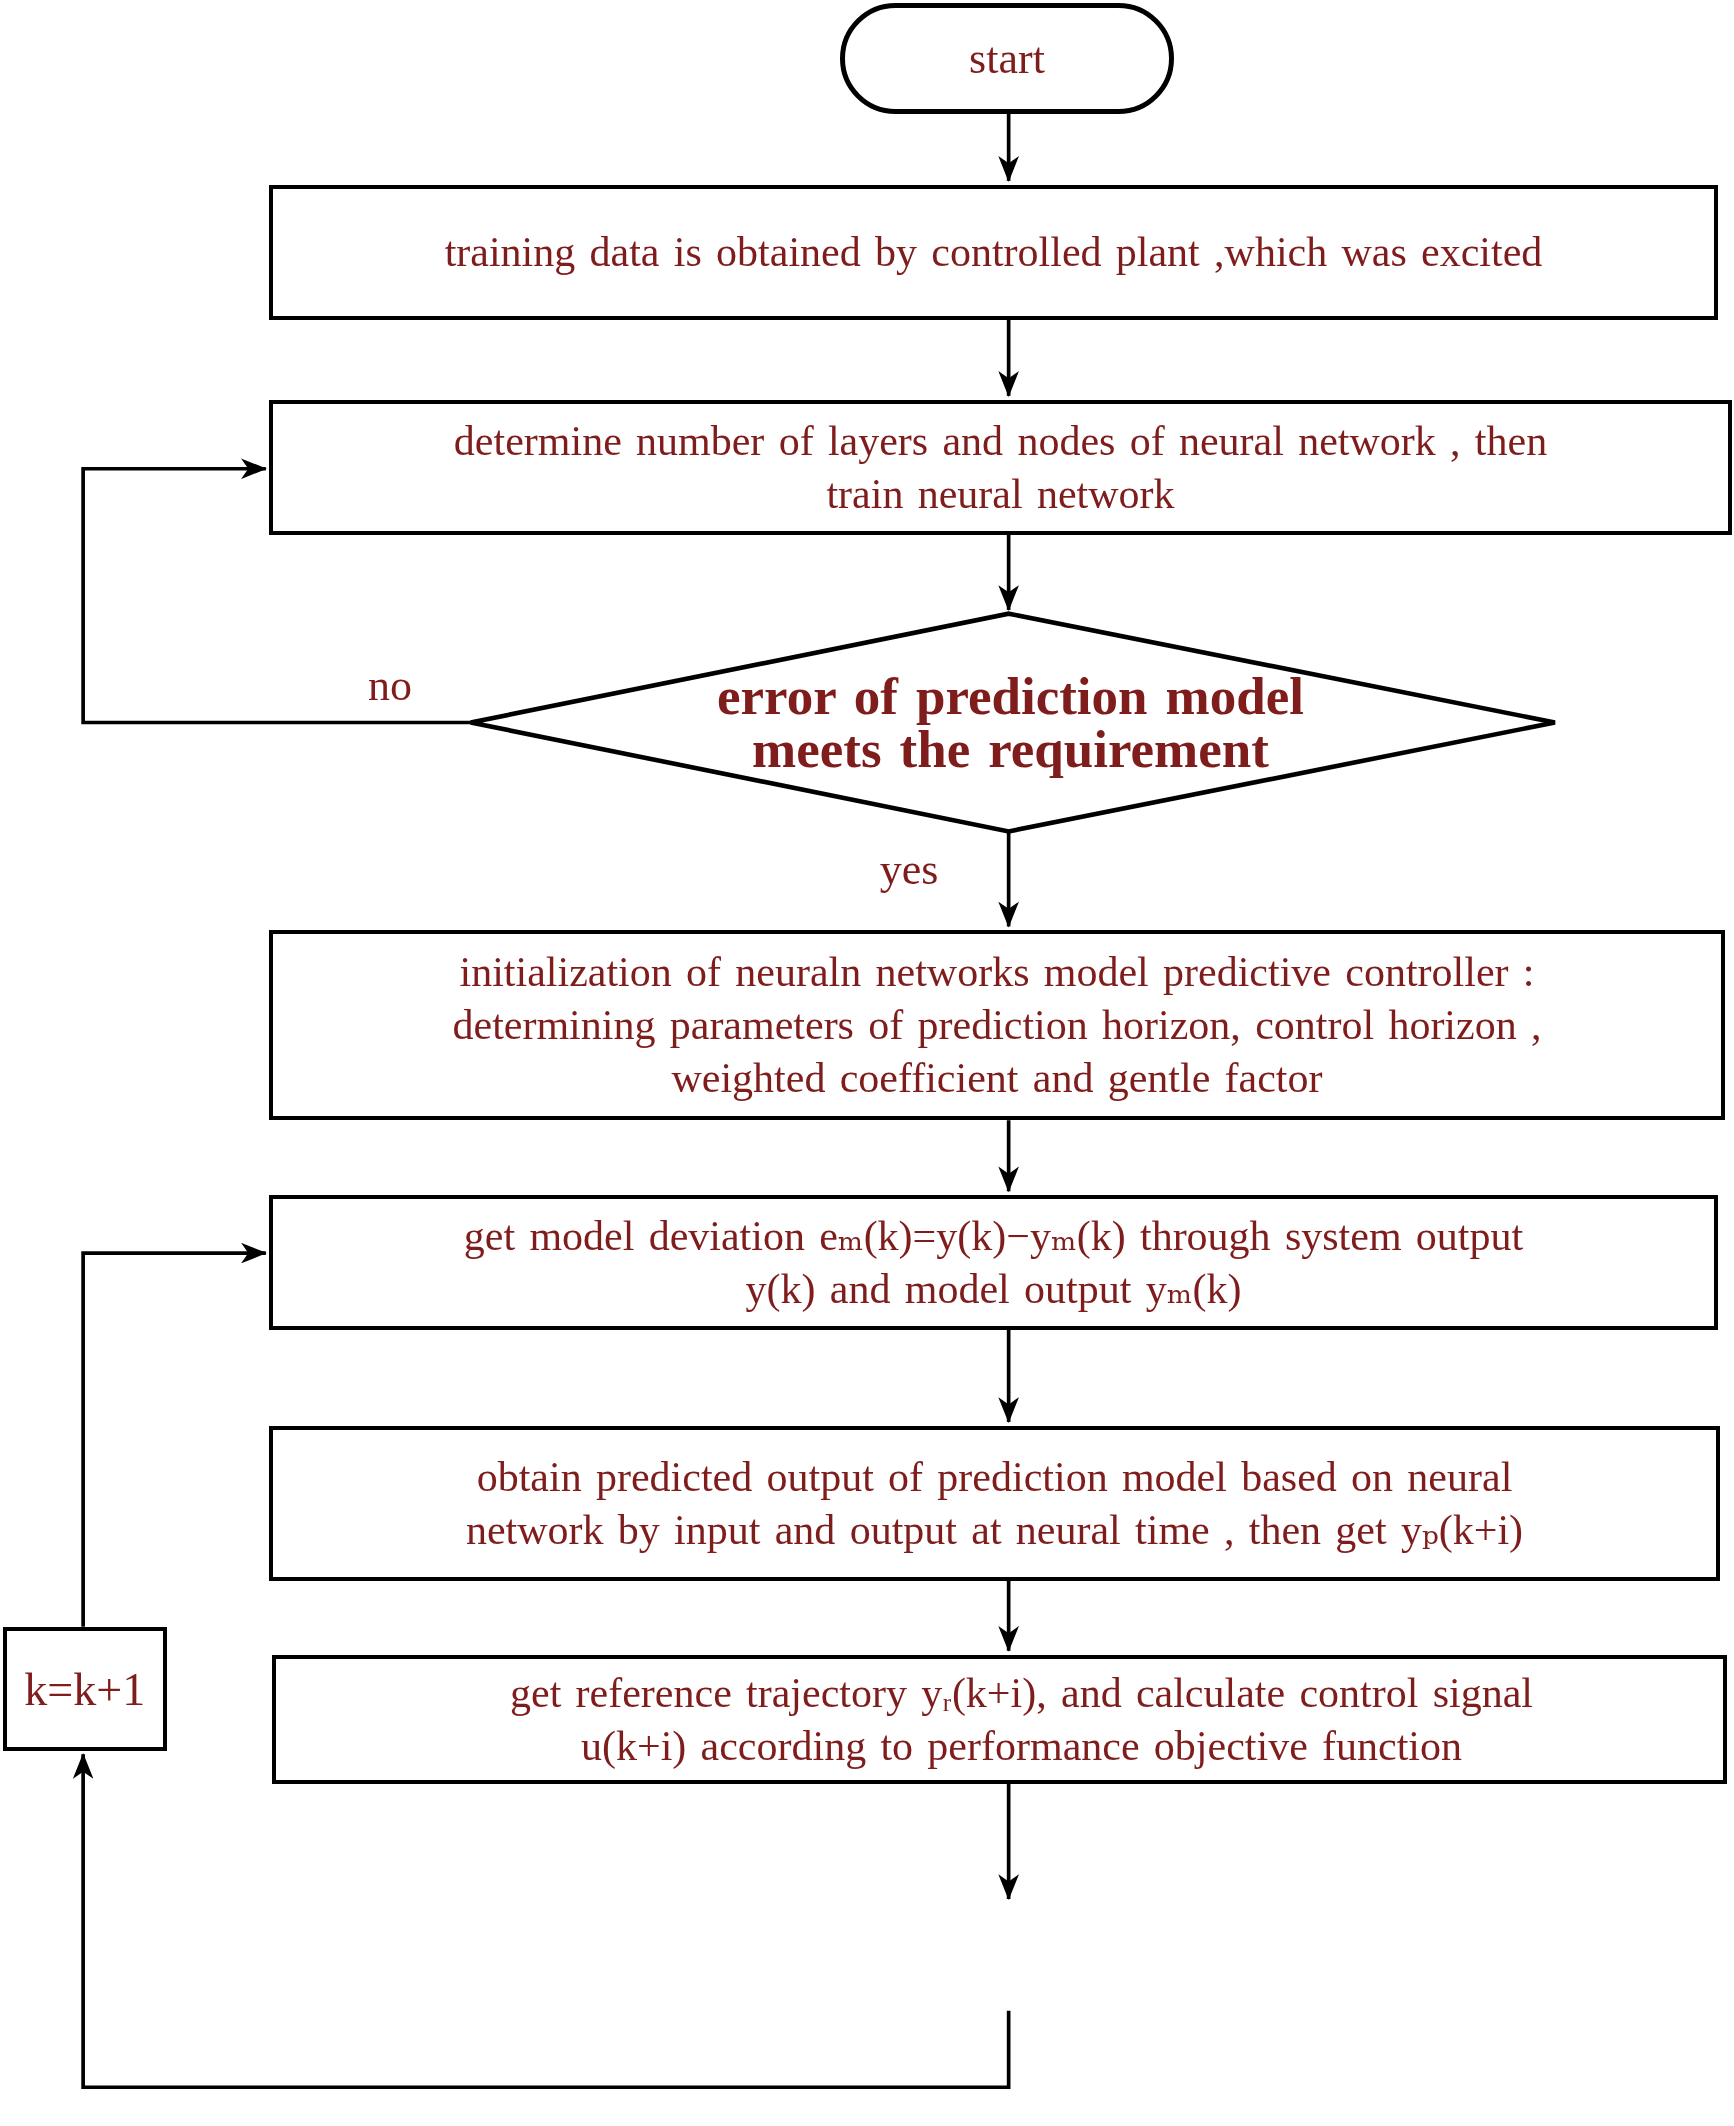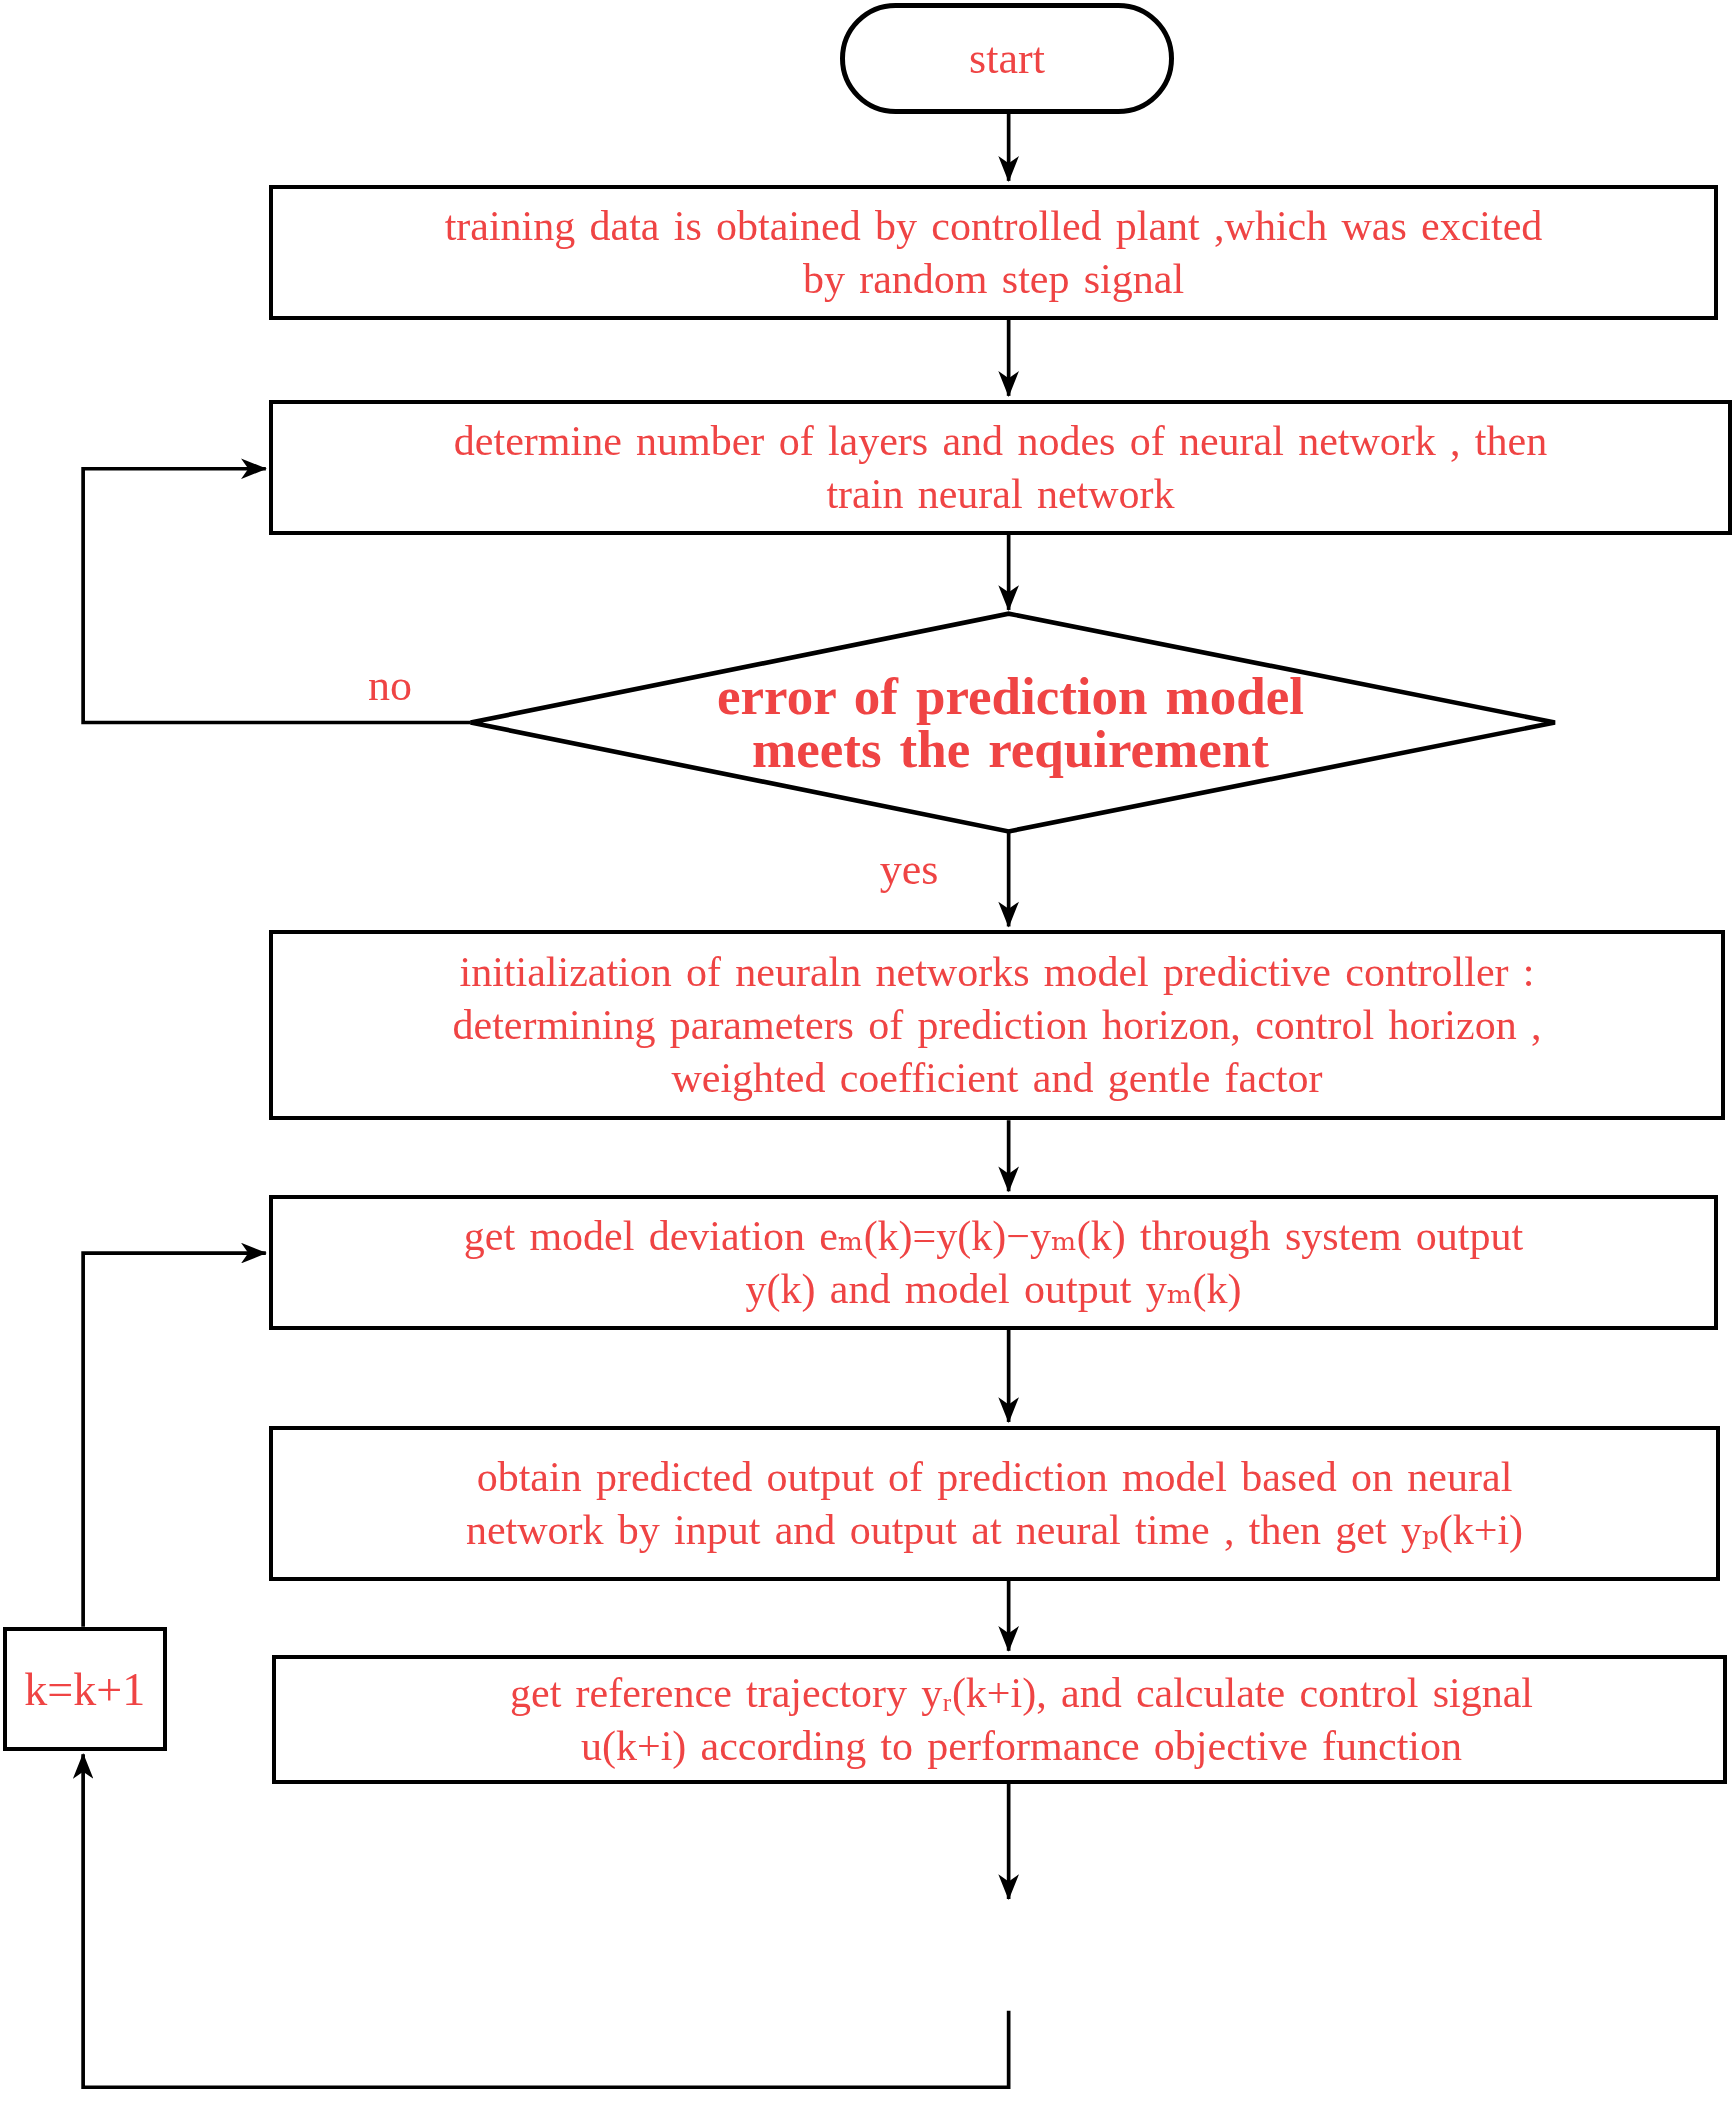--- a/index.html
+++ b/index.html
@@ -6,21 +6,21 @@
     margin: 0;
     padding: 0;
     background: #ffffff;
   }
   .canvas {
     position: relative;
     width: 1734px;
     height: 2126px;
     background: #ffffff;
     font-family: "Liberation Serif", "DejaVu Serif", "DejaVu Sans", serif;
-    color: #ef4444;
+    color: #7f1d1d;
   }
   .wires {
     position: absolute;
     left: 0; top: 0;
     width: 1734px; height: 2126px;
   }
   .node {
     position: absolute;
     box-sizing: border-box;
     border: 4.6px solid #000;
@@ -100,21 +100,20 @@
 
     <path d="M90,1763 L90,1358 L288,1358" fill="none" stroke="#000" stroke-width="4" marker-end="url(#arrow)"></path>
   </svg>
 
   <div class="node terminator">
     <div class="line">start</div>
   </div>
 
   <div class="node b-training">
     <div class="line">training data is obtained by controlled plant ,which was excited</div>
-    <div class="line">by random step signal</div>
   </div>
 
   <div class="node b-train-net">
     <div class="line">determine number of layers and nodes of neural network , then</div>
     <div class="line">train neural network</div>
   </div>
 
   <div class="decision-text">
     <div class="line">error of prediction model</div>
     <div class="line">meets the requirement</div>

